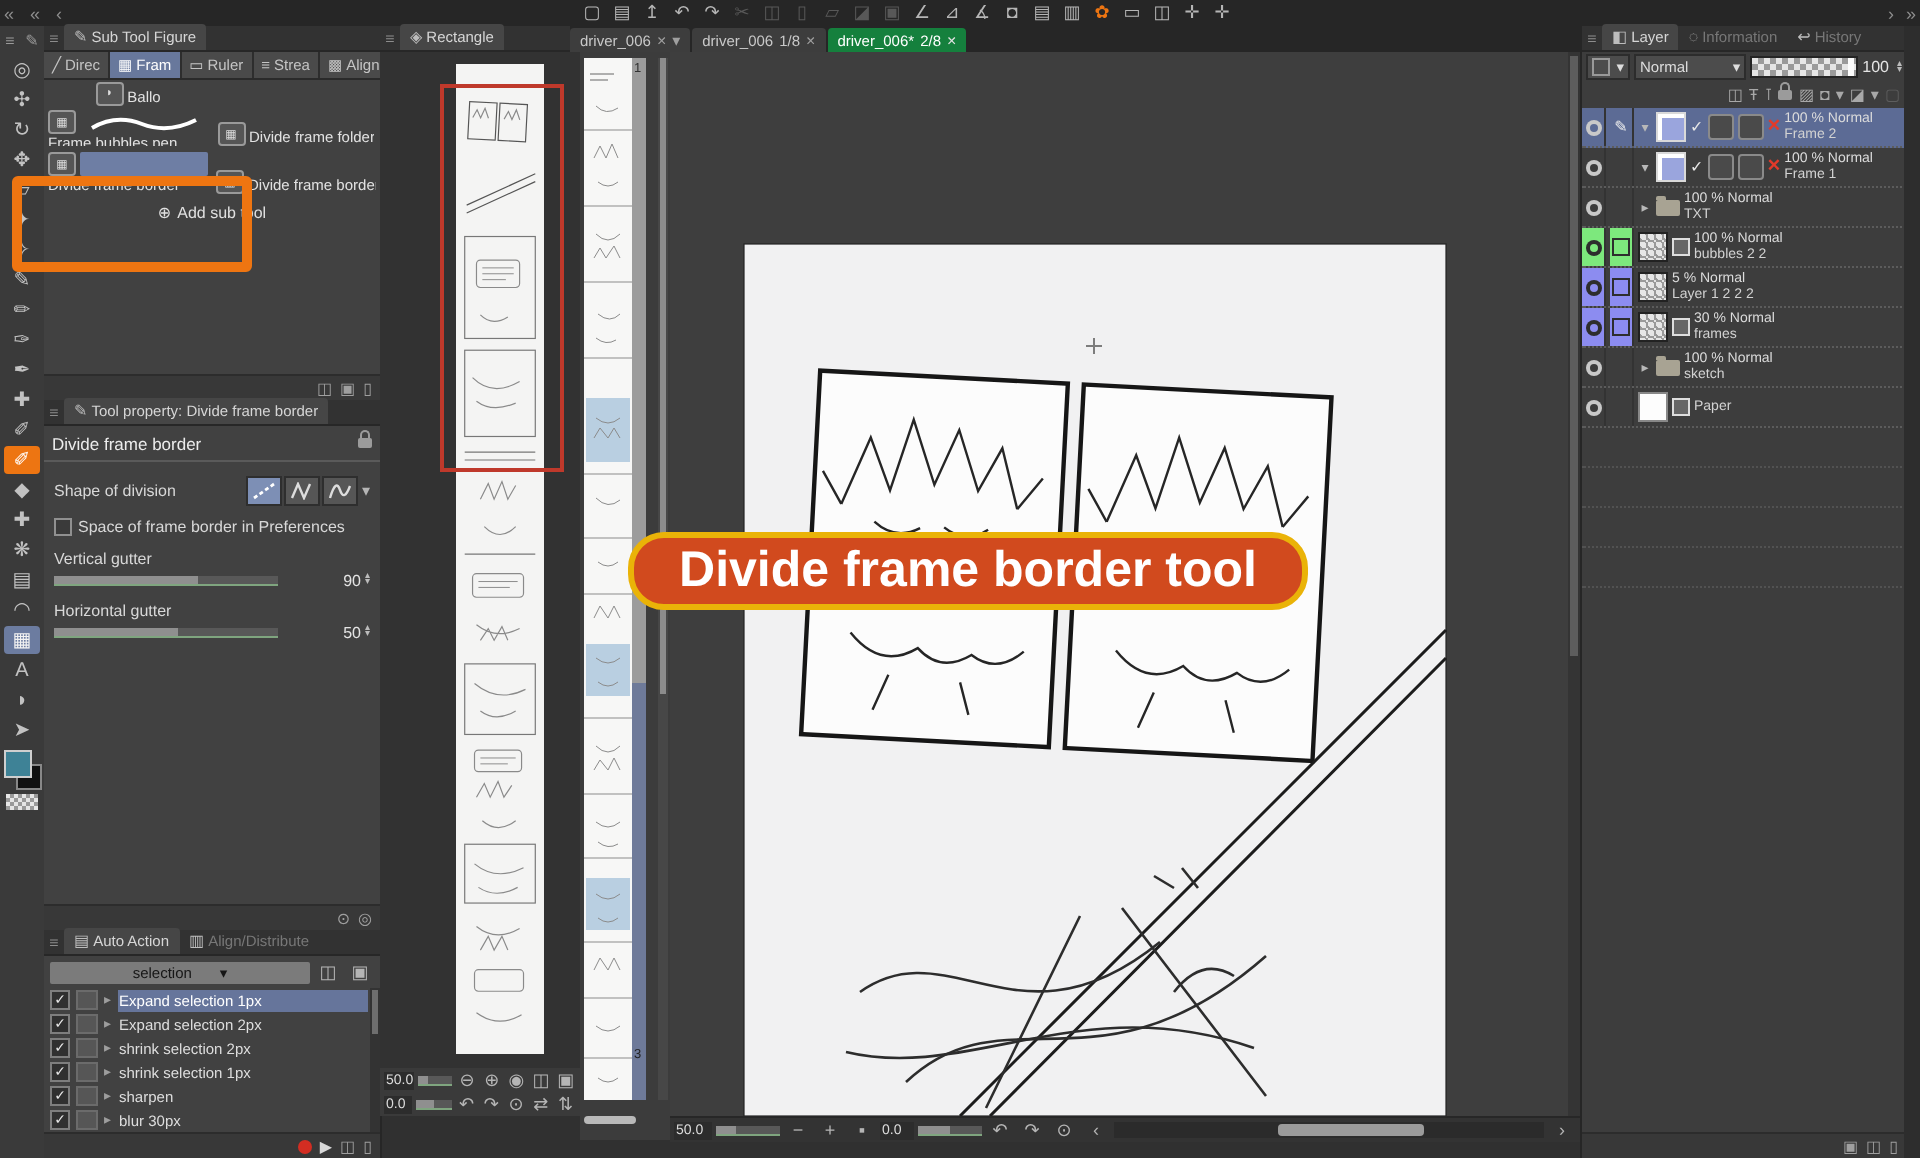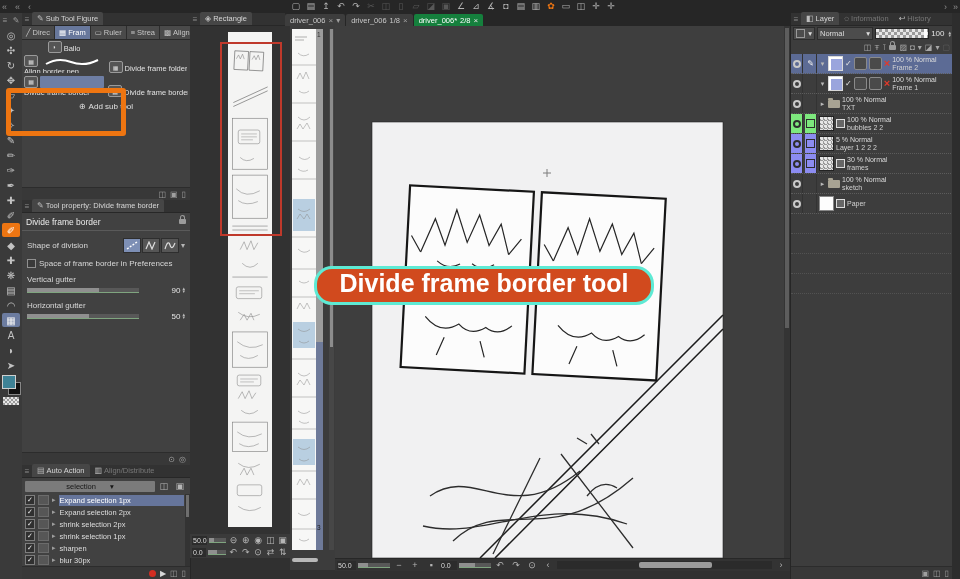--- a/index.html
+++ b/index.html
@@ -134,22 +134,22 @@
   #canvasarea{left:335px;top:26px;width:455px;height:532px;background:#3e3e3e}
   #canvas-svg{position:absolute;left:0;top:0}
   #cv-vsb{position:absolute;right:0;top:0;width:6px;height:532px;background:#343434}
   #cv-vsb i{position:absolute;left:1px;top:2px;width:4px;height:300px;background:#5d5d5d}
   #canvasbottom{left:335px;top:558px;width:455px;height:13px;background:#333;display:flex;
                 align-items:center;gap:2px;padding:0 2px;box-sizing:border-box;border-top:1px solid #272727}
   #cv-hsb{flex:1;height:8px;background:#2b2b2b;position:relative}
   #cv-hsb i{position:absolute;left:38%;top:1px;width:34%;height:6px;background:#9b9b9b;border-radius:2px}
 
   
-  #banner{left:314px;top:266px;width:334px;height:33px;background:#d14a1e;border:3px solid #5eead4;
-          border-radius:18px;color:#fff;display:flex;justify-content:center;
+  #banner{left:314px;top:266px;width:334px;height:33px;background:#d14a1e;border:3px solid #eab308;
+          border-radius:18px;color:#fff;display:flex;align-items:center;justify-content:center;
           font-size:25px;font-weight:bold;letter-spacing:0;z-index:50;font-family:"Liberation Sans",sans-serif}
   #orangebox{left:6px;top:88px;width:110px;height:38px;border:5px solid #ee7511;border-radius:3px;z-index:40}
 
   
   #layerpanel{left:790px;top:13px;width:162px;height:566px;background:#3d3d3d;border-left:1px solid #262626;
               display:flex;flex-direction:column}
   #lp-ctrl1{display:flex;align-items:center;gap:2px;height:15px;padding:0 2px}
   .mini-dd{height:11px;background:#4c4c4c;border:1px solid #2c2c2c;display:flex;align-items:center;
            justify-content:space-between;color:#ddd;font-size:7.5px;padding:0 2px;gap:2px}
   #opsl{position:relative;width:52px;height:9px;border:1px solid #242424}
@@ -300,21 +300,21 @@
       <div class="strow" style="height:20px">
         <div class="stcell">
           <div class="top">
               <span class="tico">▦</span>
             <span class="sample">
               <svg width="56" height="11" viewBox="0 0 56 11">
                   <path d="M2,8 Q14,1 27,6 T54,4" fill="none" stroke="#fff" stroke-width="2"></path>
                 </svg>
             </span>
             </div>
-          <span class="lbl">Align border pen</span>
+          <span class="lbl">Frame bubbles pen</span>
         </div>
         <div class="stcell inline1" style="flex-direction:row">
           <span class="tico">▦</span>
           <span class="lbl">Divide frame folder</span>
         </div>
       </div>
       <div class="strow" style="height:24px">
         <div class="stcell">
           <div class="top">
               <span class="tico">▦</span>

